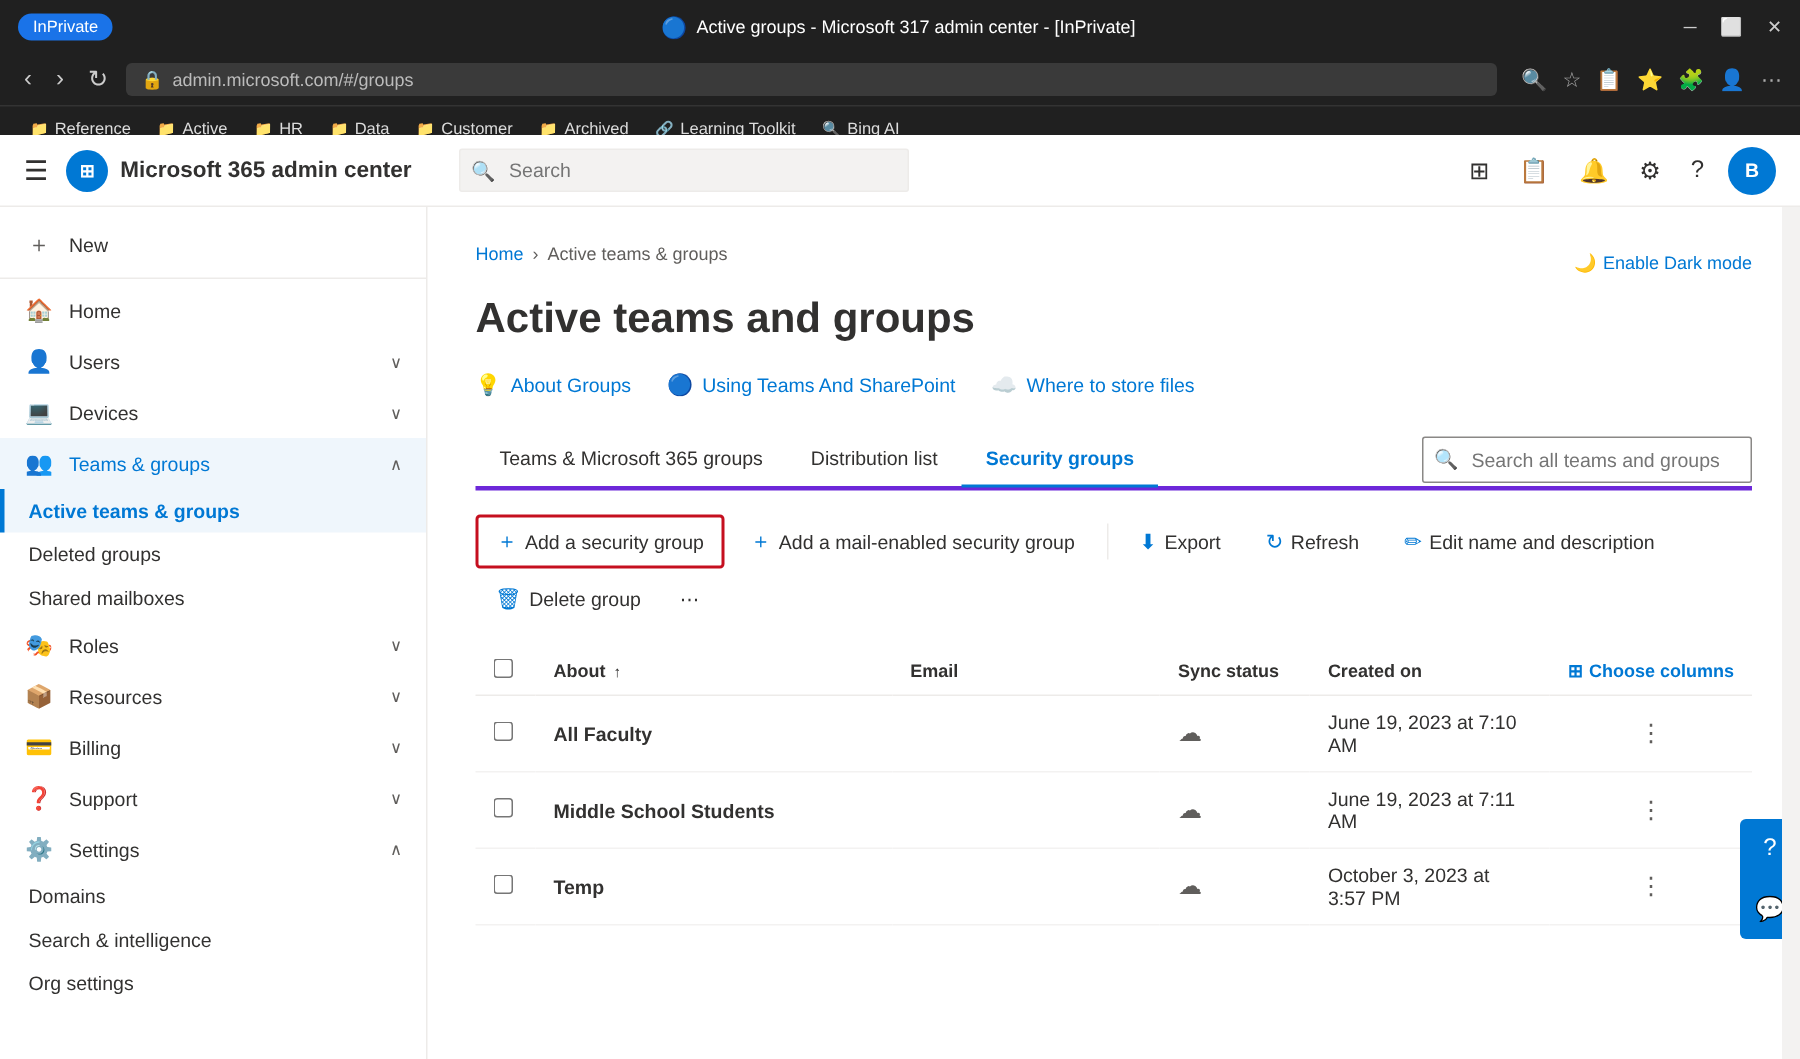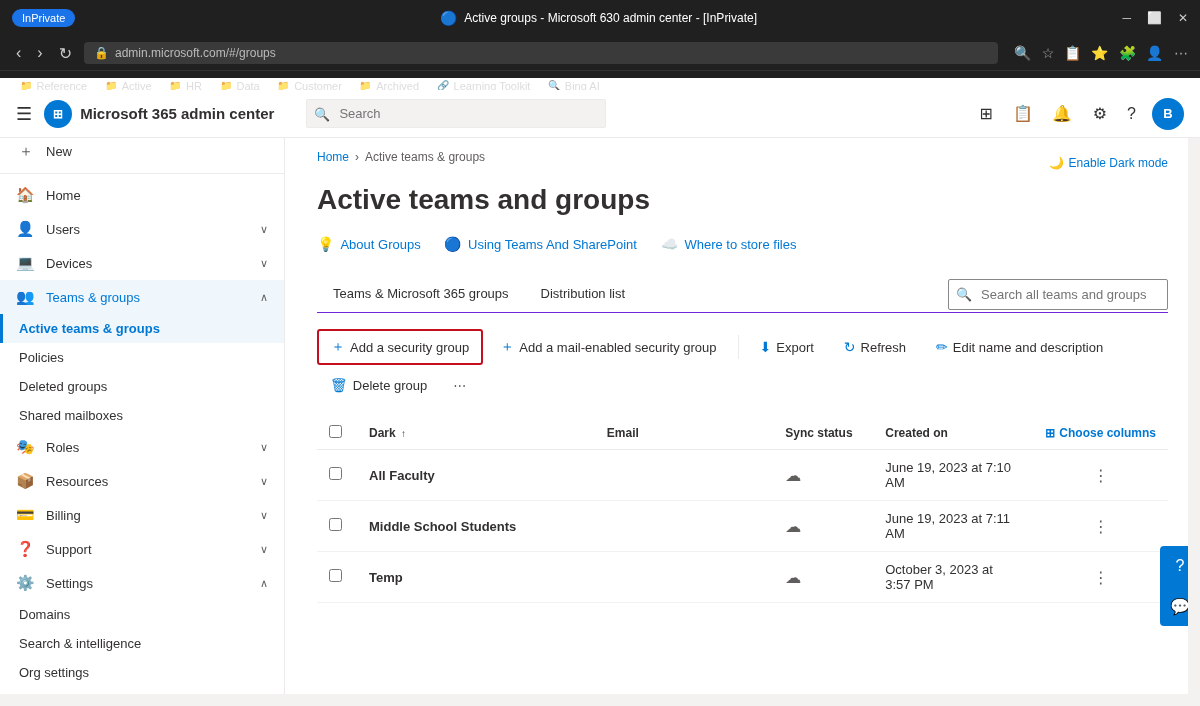--- a/index.html
+++ b/index.html
@@ -1,21 +1,21 @@
 <!DOCTYPE html>
 <html><head>
   <meta charset="utf-8">
   <style>
     * { box-sizing: border-box; margin: 0; padding: 0; }
     body { font-family: 'Segoe UI', Arial, sans-serif; font-size: 13px; background: #f3f2f1; overflow: hidden; }
 
     
     .browser-chrome {
       background: #202020;
-      height: 78px;
+      height: 90px;
     }
     .title-bar {
       display: flex;
       align-items: center;
       justify-content: space-between;
       padding: 6px 12px;
       height: 36px;
     }
     .title-bar-left { display: flex; align-items: center; gap: 8px; }
     .inprivate-badge {
@@ -248,21 +248,21 @@
       color: #0078d4;
       cursor: pointer;
       text-decoration: none;
     }
     .info-link-icon { font-size: 14px; }
 
     
     .tabs-container {
       display: flex;
       align-items: center;
-      border-bottom: 1px solid #6d28d9;
+      border-bottom: 3px solid #6d28d9;
       margin-bottom: 16px;
       gap: 0;
     }
     .tab {
       padding: 10px 16px;
       cursor: pointer;
       font-size: 13px;
       color: #323130;
       border-bottom: 2px solid transparent;
       margin-bottom: -1px;
@@ -420,21 +420,21 @@
 <body>
 
 <div class="browser-chrome">
 
   <div class="title-bar">
     <div class="title-bar-left">
       <span class="inprivate-badge">InPrivate</span>
     </div>
     <div class="title-bar-center">
       <span class="favicon">🔵</span>
-      <span>Active groups - Microsoft 630 admin center - [InPrivate]</span>
+      <span>Active groups - Microsoft 317 admin center - [InPrivate]</span>
     </div>
     <div class="title-bar-right">
       <button class="window-btn">─</button>
       <button class="window-btn">⬜</button>
       <button class="window-btn">✕</button>
     </div>
   </div>
 
   <div class="nav-bar">
     <button class="nav-btn">‹</button>
@@ -538,23 +538,20 @@
       <span class="sidebar-icon">👥</span>
       <span class="sidebar-label">Teams &amp; groups</span>
       <span class="sidebar-chevron">∧</span>
     </div>
 
     <div>
       <div class="sidebar-sub-item active-sub">
         <span>Active teams &amp; groups</span>
       </div>
       <div class="sidebar-sub-item">
-        <span>Policies</span>
-      </div>
-      <div class="sidebar-sub-item">
         <span>Deleted groups</span>
       </div>
       <div class="sidebar-sub-item">
         <span>Shared mailboxes</span>
       </div>
     </div>
 
     <div class="sidebar-item">
       <span class="sidebar-icon">🎭</span>
       <span class="sidebar-label">Roles</span>
@@ -627,20 +624,23 @@
         <span>Where to store files</span>
       </a>
     </div>
 
     <div class="tabs-container">
       <div class="tab">
         <span>Teams &amp; Microsoft 365 groups</span>
       </div>
       <div class="tab">
         <span>Distribution list</span>
+      </div>
+      <div class="tab active-tab">
+        <span>Security groups</span>
       </div>
       <div class="search-box-inline">
         <span class="search-box-inline-icon">🔍</span>
         <input type="text" placeholder="Search all teams and groups" style="">
       </div>
     </div>
 
     <div class="toolbar">
       <button class="toolbar-btn highlight">
         <span class="toolbar-btn-icon">＋</span>
@@ -672,21 +672,21 @@
       </button>
     </div>
 
     <table class="data-table">
       <thead>
         <tr>
           <th class="col-checkbox">
             <input type="checkbox" style="">
           </th>
           <th class="col-name">
-            <span>Dark</span>
+            <span>About</span>
             <span class="sort-icon">↑</span>
           </th>
           <th class="col-email">
             <span>Email</span>
           </th>
           <th class="col-sync">
             <span>Sync status</span>
           </th>
           <th class="col-created">
             <span>Created on</span>

